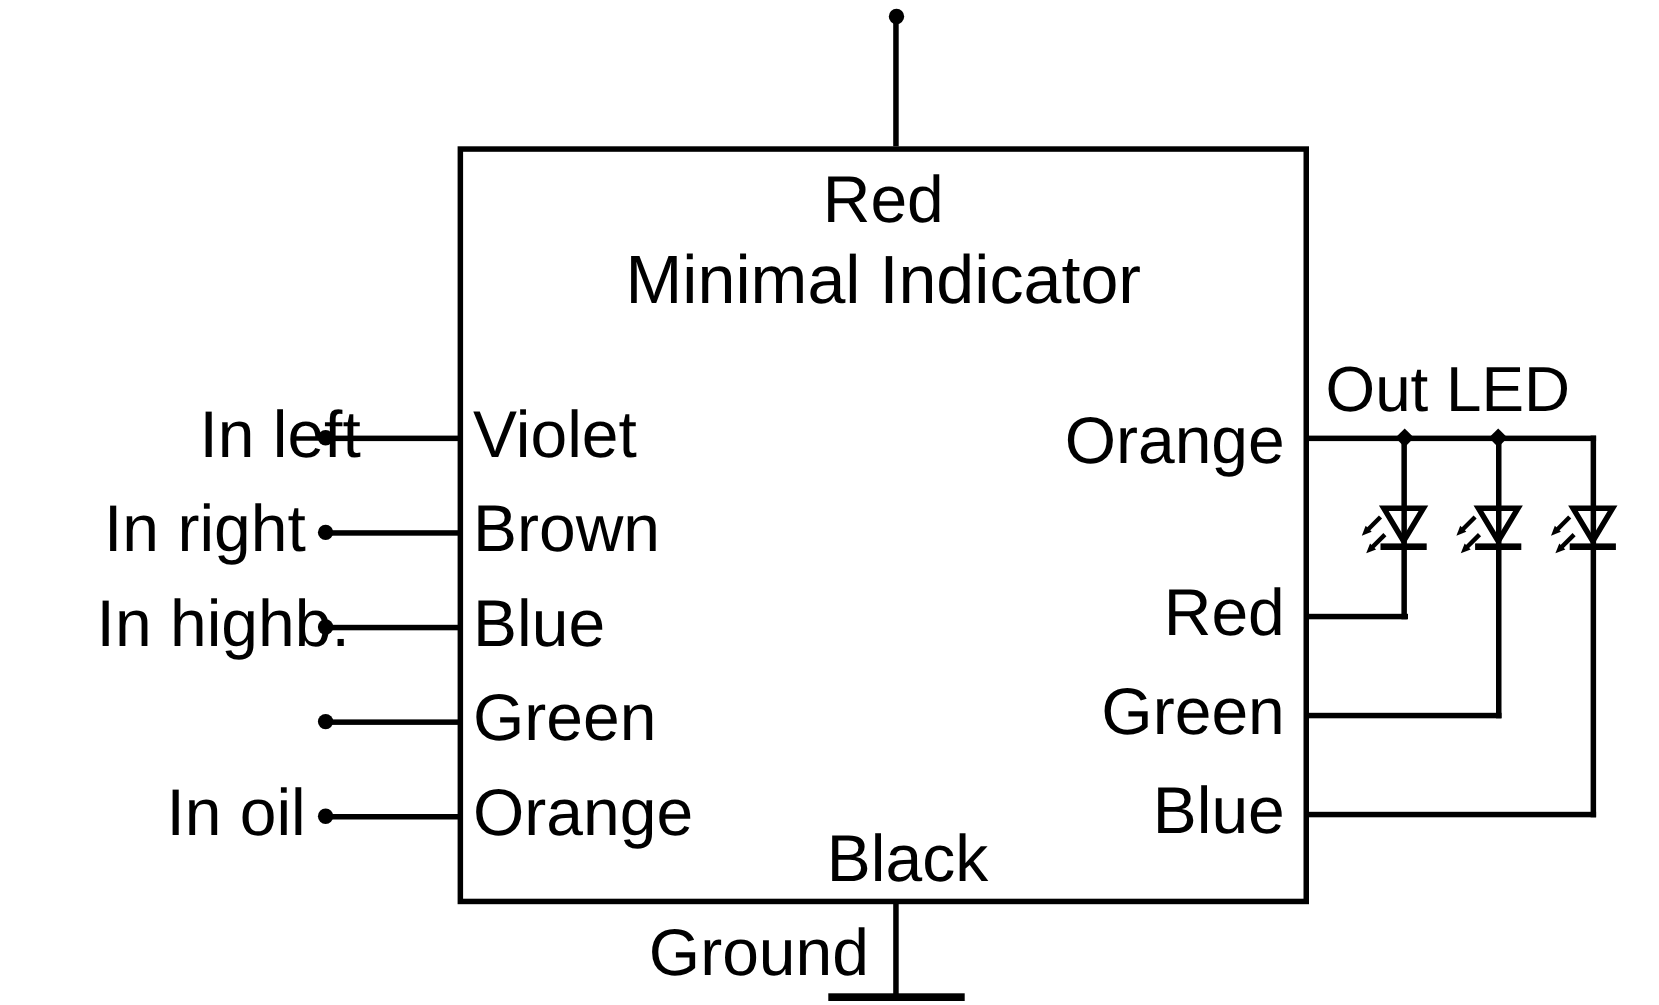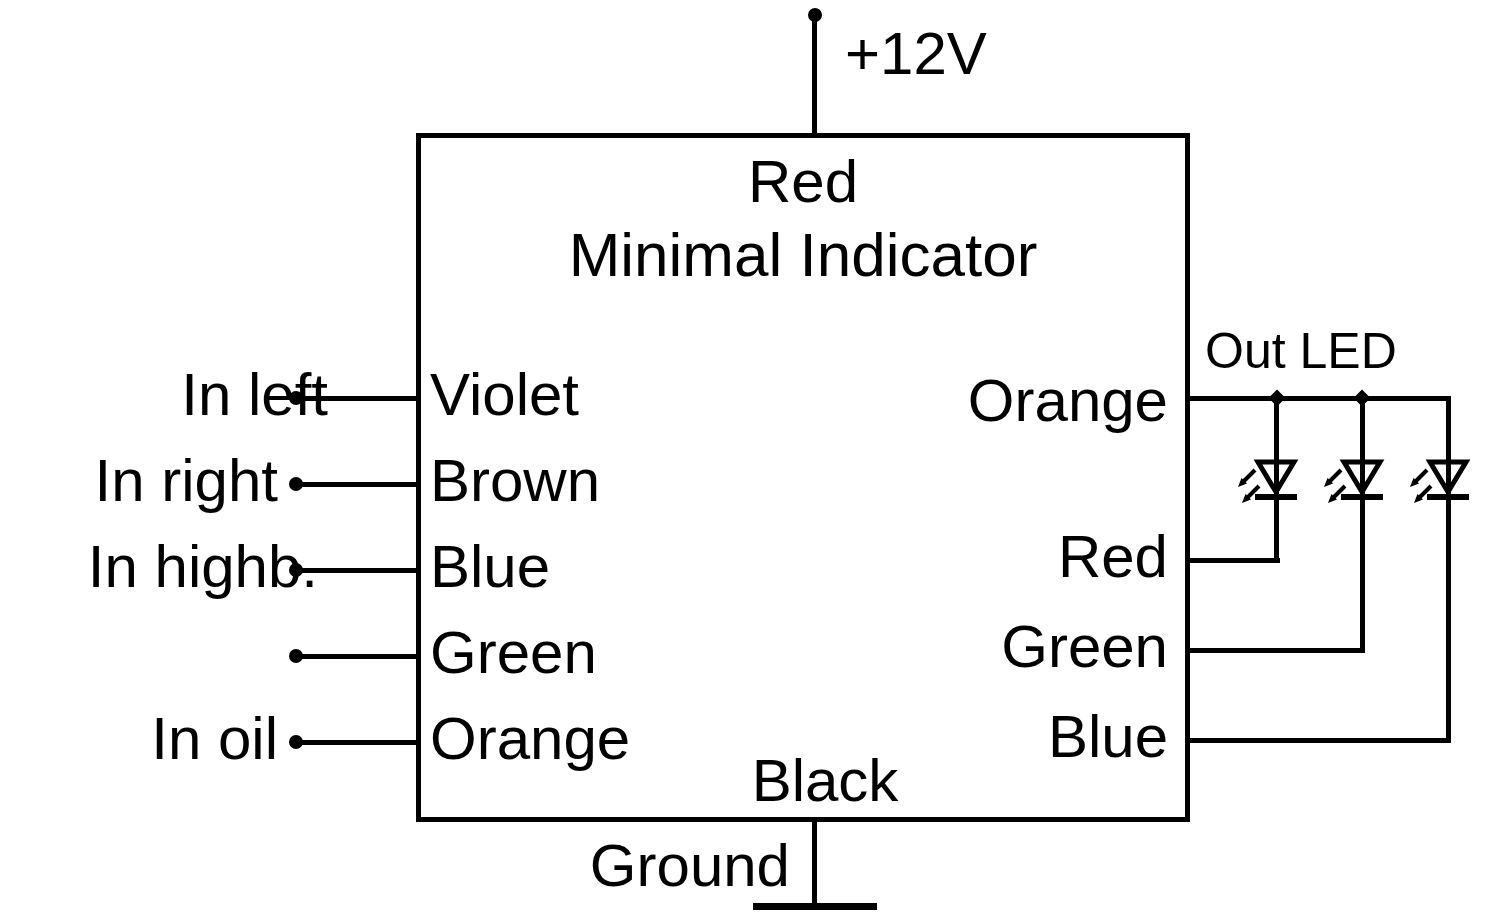--- a/index.html
+++ b/index.html
@@ -12,40 +12,39 @@
     overflow:hidden;
   }
   .lbl{
     position:absolute;
     line-height:1;
     font-size:60px;
     white-space:nowrap;
     color:#000;
   }
   .title{font-size:62px;}
-  .outled{font-size:50px;}
+  .outled{font-size:58px;}
   .ctr{text-align:center;}
   .ra{text-align:right;}
   .wire{position:absolute;background:#000;}
   .dot{position:absolute;width:14px;height:14px;border-radius:50%;background:#000;}
   .jdot{position:absolute;width:12px;height:12px;background:#000;transform:rotate(45deg);}
   .box{
     position:absolute;left:416px;top:133px;width:774px;height:689px;
     border:5px solid #000;box-sizing:border-box;background:transparent;
   }
   svg{position:absolute;overflow:visible;}
 </style>
 </head>
 <body>
 
 <div class="canvas">
 
   <div class="dot" style="left:808px;top:8px;"></div>
   <div class="wire" style="left:812px;top:12px;width:5px;height:121px;"></div>
-  <div class="lbl" style="left:845px;top:24px;">+12V</div>
 
   <div class="box"></div>
   <div class="lbl ctr" style="left:416px;top:152px;width:774px;">Red</div>
   <div class="lbl ctr title" style="left:416px;top:224px;width:774px;">Minimal Indicator</div>
   <div class="lbl ctr" style="left:416px;top:751px;width:774px;margin-left:22px;">Black</div>
 
   <div class="lbl ra" style="left:12px;top:365px;width:278px;margin-left:38px;">In left</div>
   <div class="dot" style="left:289px;top:391px;"></div>
   <div class="wire" style="left:293px;top:396px;width:124px;height:5px;"></div>
   <div class="lbl" style="left:430px;top:365px;">Violet</div>

